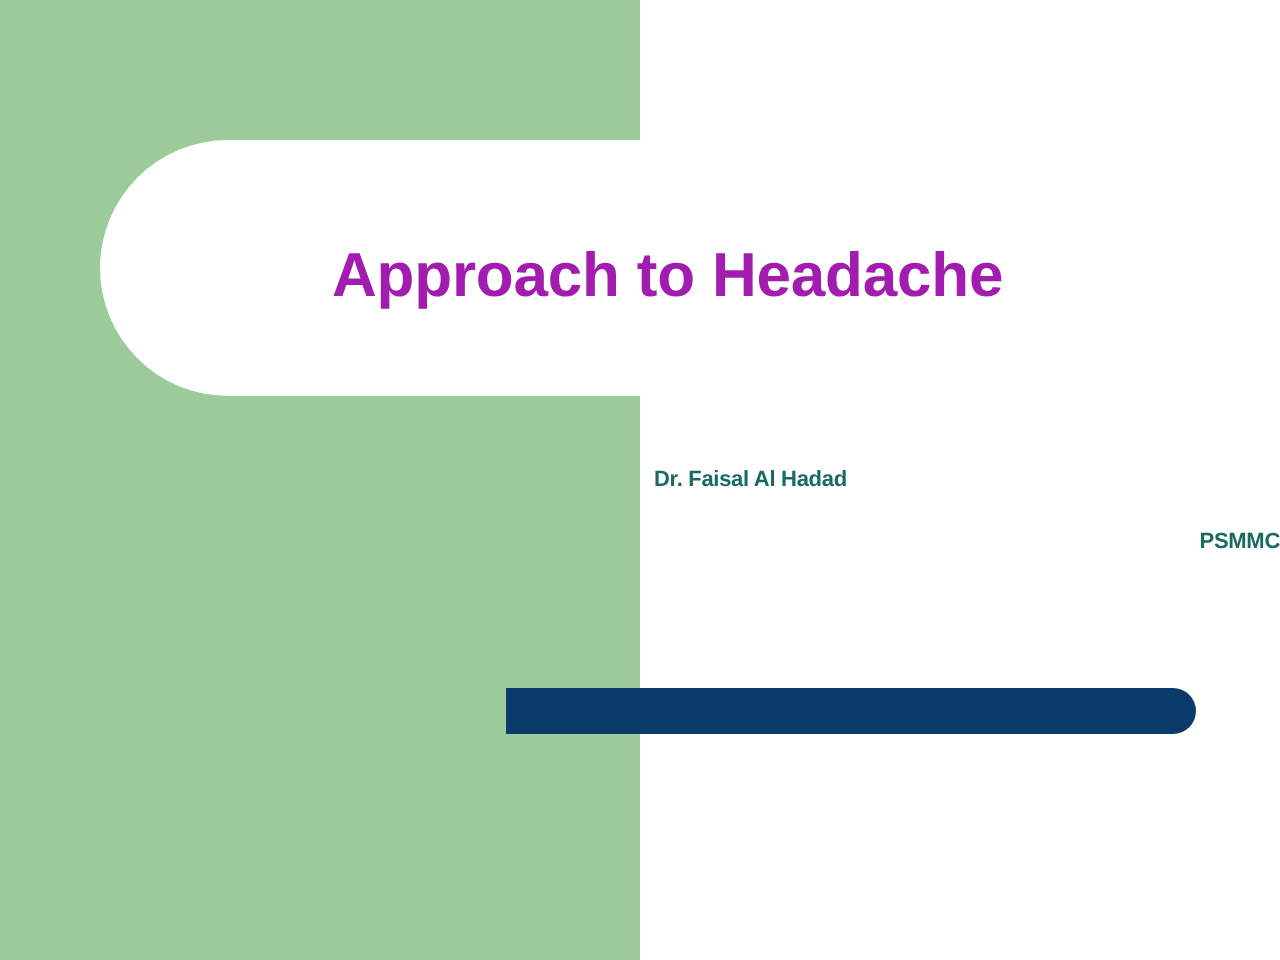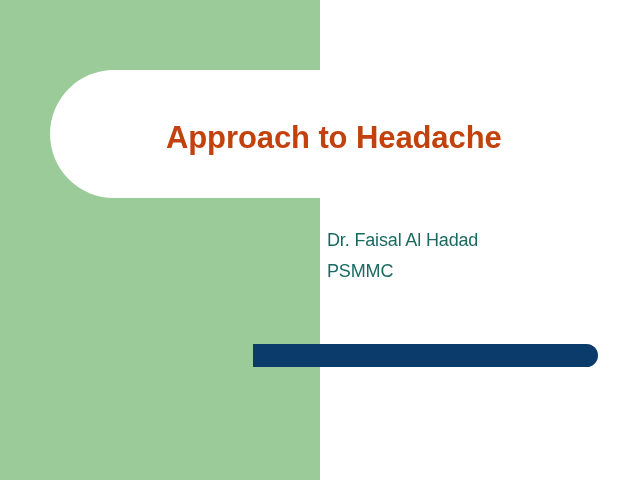--- a/index.html
+++ b/index.html
@@ -46,48 +46,49 @@
   
   .slide-title {
     position: absolute;
     left: 166px;
     top: 116px;
     width: 420px;
     height: 44px;
     line-height: 44px;
     font-size: 31px;
     font-weight: bold;
-    color: #c2410c;
+    color: #a21caf;
     letter-spacing: -0.1px;
     white-space: nowrap;
   }
 
   
   .subtitle-block {
     position: absolute;
     left: 327px;
     top: 228px;
     width: 313px;
   }
 
   .subtitle-line {
-    font-size: 18px;
-    font-weight: normal;
+    font-size: 11px;
+    font-weight: bold;
     color: #1A6A62;
     line-height: 24px;
     margin: 0 0 7px 0;
     letter-spacing: -0.15px;
   }
 
   .subtitle-line.wrap {
     white-space: normal;
   }
 
   .subtitle-line:last-child {
     margin-bottom: 4px;
+    text-align: right;
   }
 
   
   .accent-bar {
     position: absolute;
     left: 253px;
     top: 344px;
     width: 345px;
     height: 23px;
     background: #0B3B6B;

